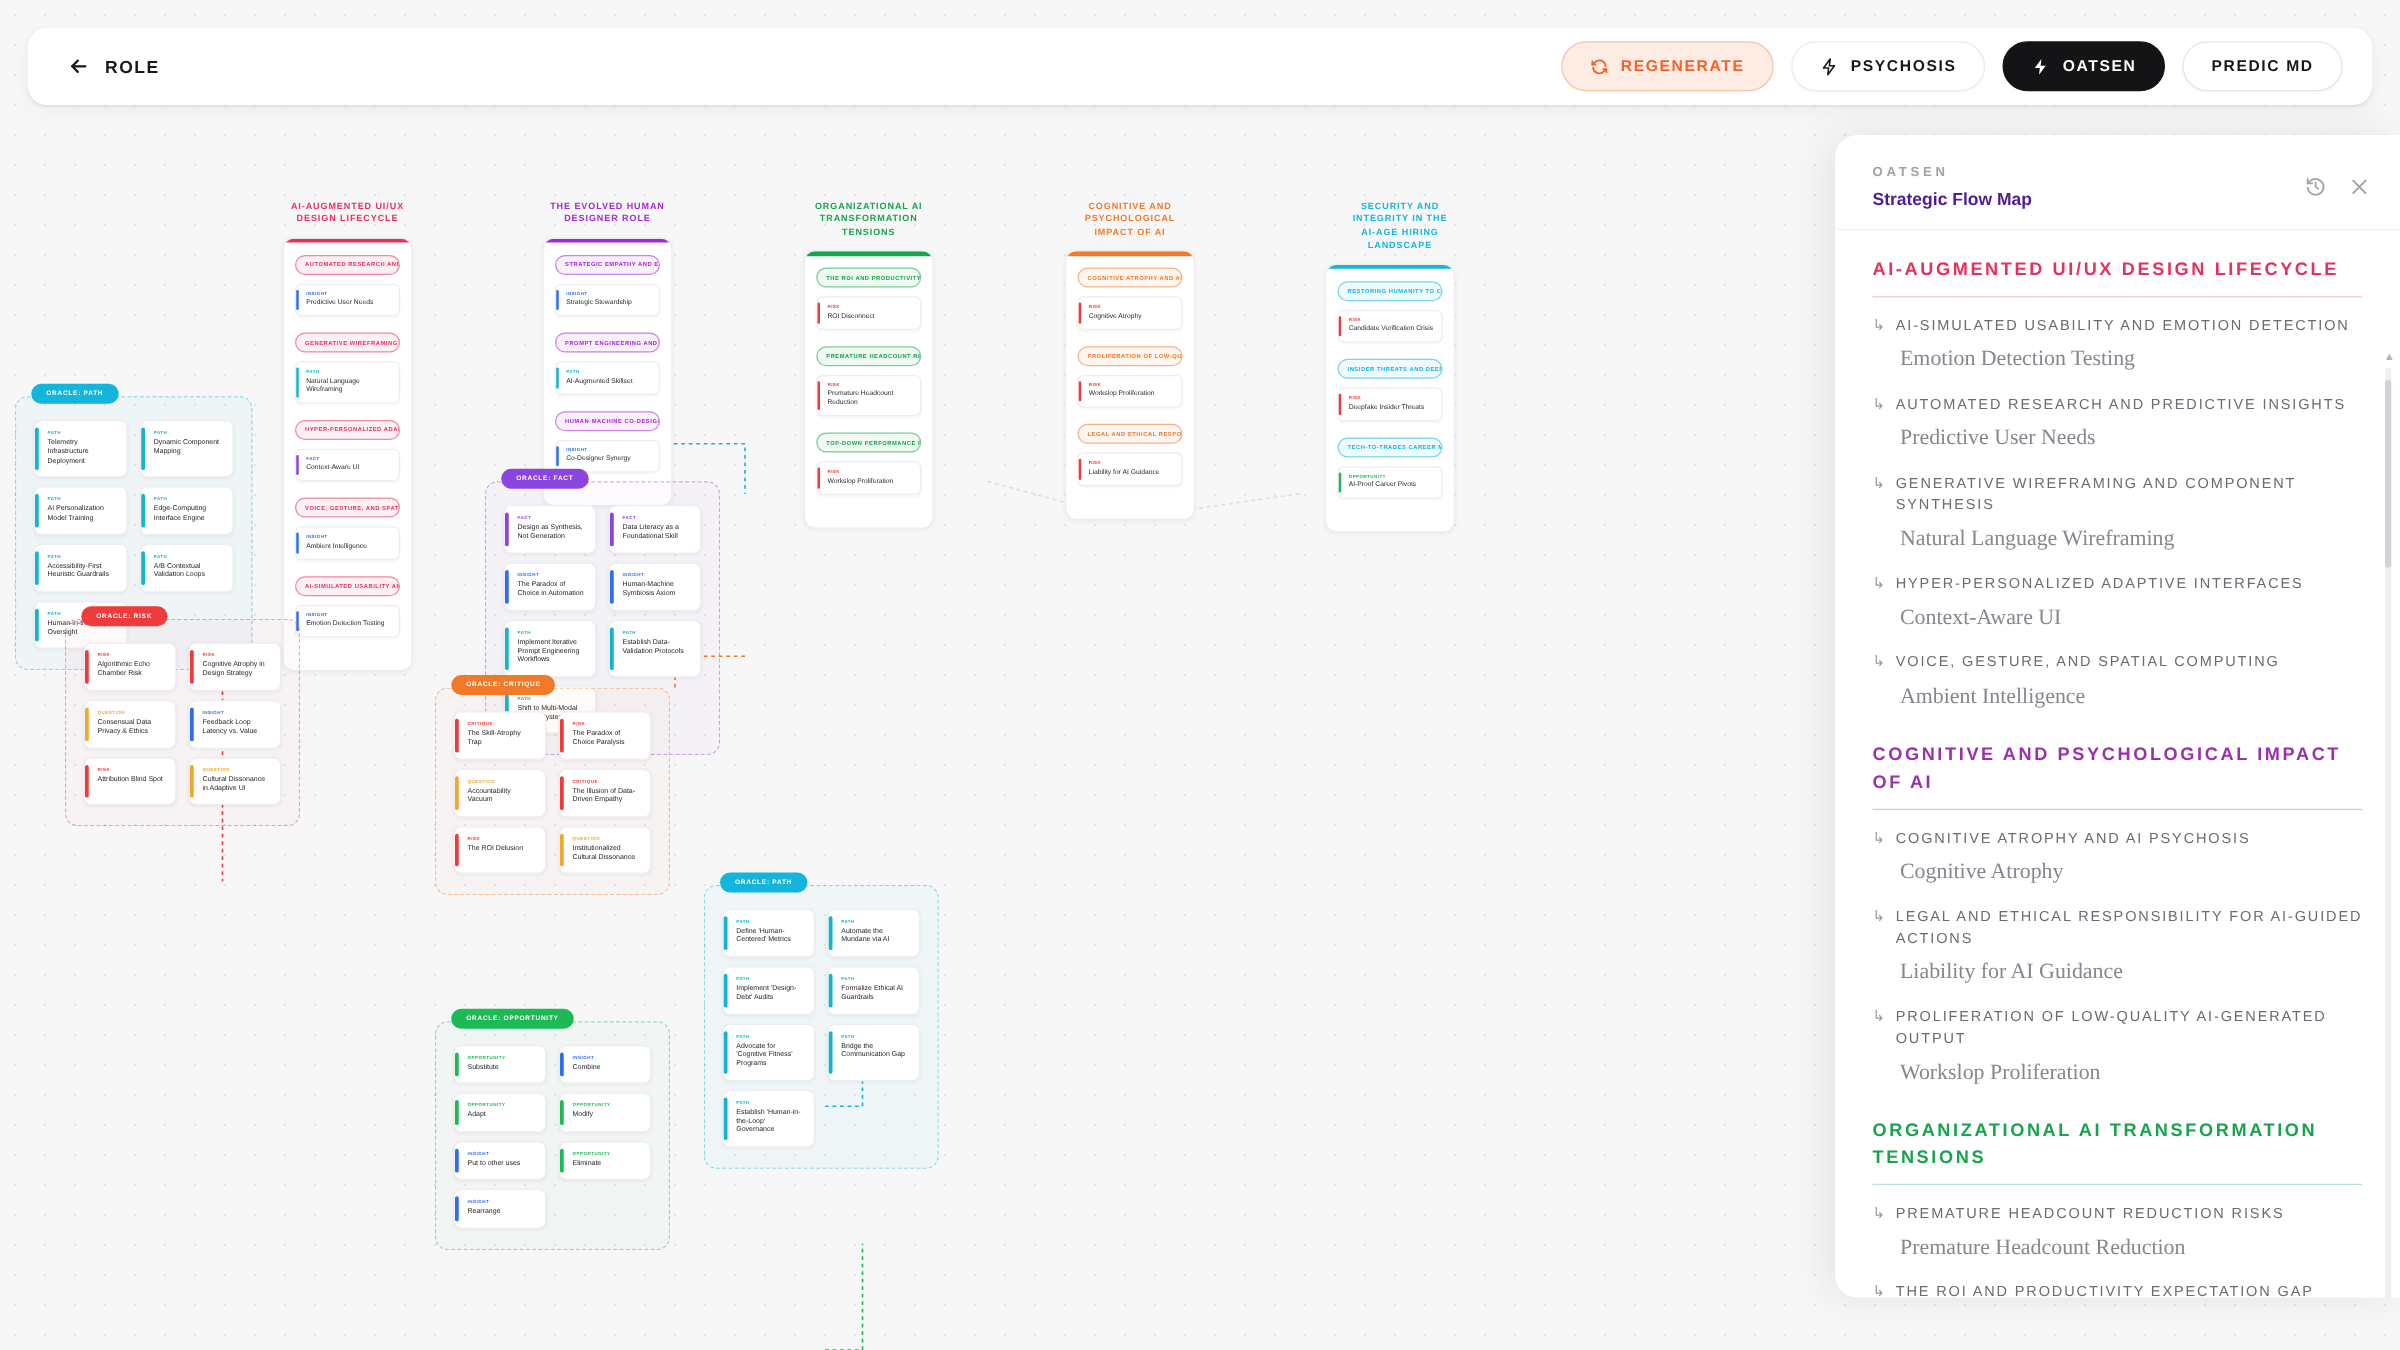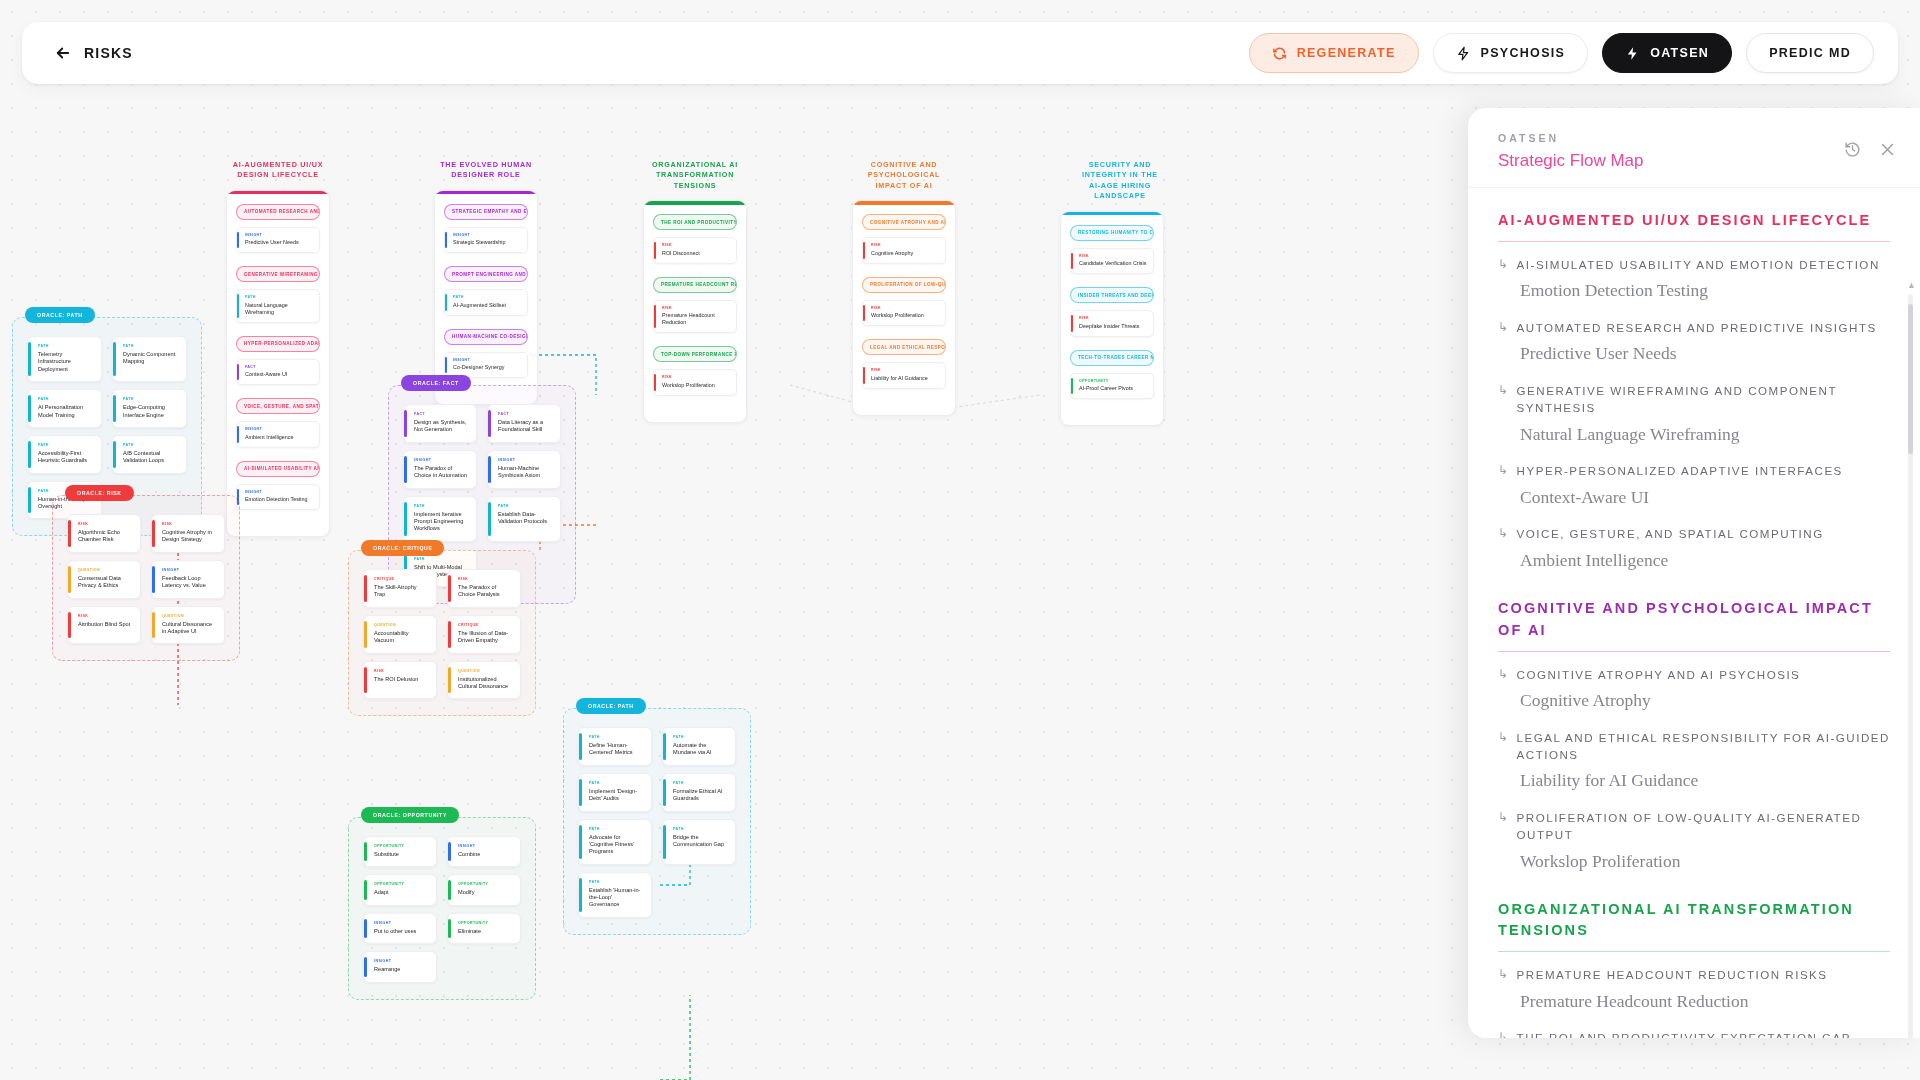--- a/index.html
+++ b/index.html
@@ -137,21 +137,21 @@
     border-top-left-radius: 18px; border-bottom-left-radius: 18px;
     box-shadow: -8px 0 32px rgba(0,0,0,.08);
     display: flex; flex-direction: column;
     overflow: hidden;
   }
   .panel-head { padding: 24px 30px 16px; border-bottom: 1px solid #f0f0f3; position: relative; }
   .panel-eyebrow {
     font-size: 10.5px; font-weight: 700; letter-spacing: 3px;
     color: #a1a1aa; text-transform: uppercase; margin-bottom: 7px;
   }
-  .panel-title { font-size: 17px; font-weight: 400; color: #ec4899; }
+  .panel-title { font-size: 14px; font-weight: 700; color: #4c1d95; }
   .panel-head-actions { position: absolute; right: 24px; top: 33px; display: flex; gap: 18px; }
   .hicon { width: 17px; height: 17px; cursor: pointer; display:block; }
 
   .panel-body {
     flex: 1; overflow-y: auto; padding: 22px 30px 40px 30px;
     position: relative;
   }
   .sec-title {
     font-size: 14.5px; font-weight: 800; letter-spacing: 2.1px;
     text-transform: uppercase; line-height: 1.45;
@@ -188,21 +188,21 @@
 <body>
 
 <div class="topbar">
   <button class="back-btn">
     <span>
       <svg class="back-arrow" viewBox="0 0 24 24" fill="none" stroke="#18181b" stroke-width="2.4" stroke-linecap="round" stroke-linejoin="round">
           <path d="M19 12H5"></path>
           <path d="M11 18l-6-6 6-6"></path>
         </svg>
     </span>
-    <span class="back-label">RISKS</span>
+    <span class="back-label">ROLE</span>
   </button>
 
   <div class="topbar-spacer"></div>
 
   <div class="topbar-actions">
     <button class="btn btn-regenerate">
       <span>
         <svg class="icn" viewBox="0 0 24 24" fill="none" stroke="#f4622a" stroke-width="2.4" stroke-linecap="round" stroke-linejoin="round">
             <path d="M20 11a8 8 0 0 0-14-4.5L3 9"></path>
             <path d="M3 5v4h4"></path>

